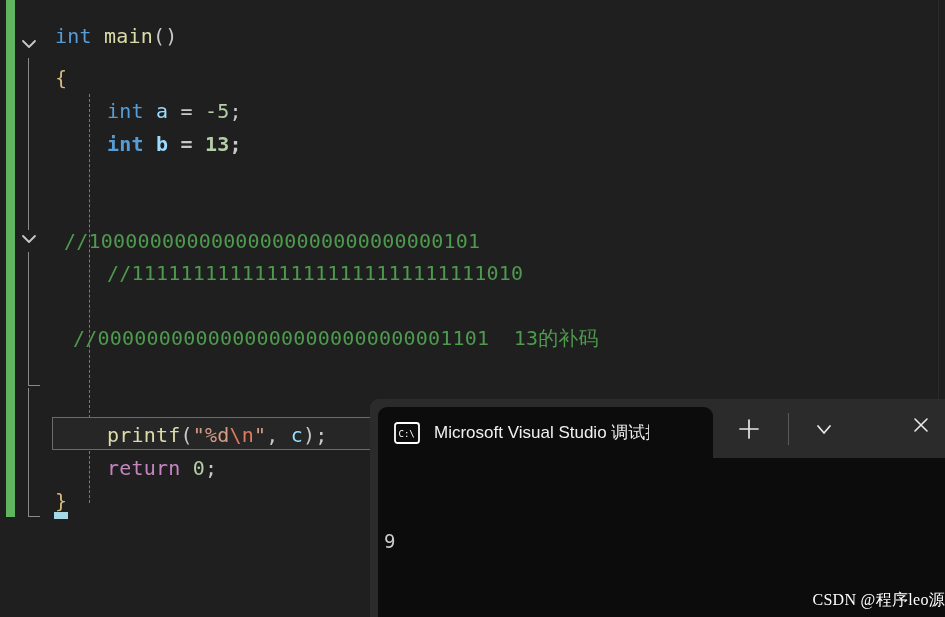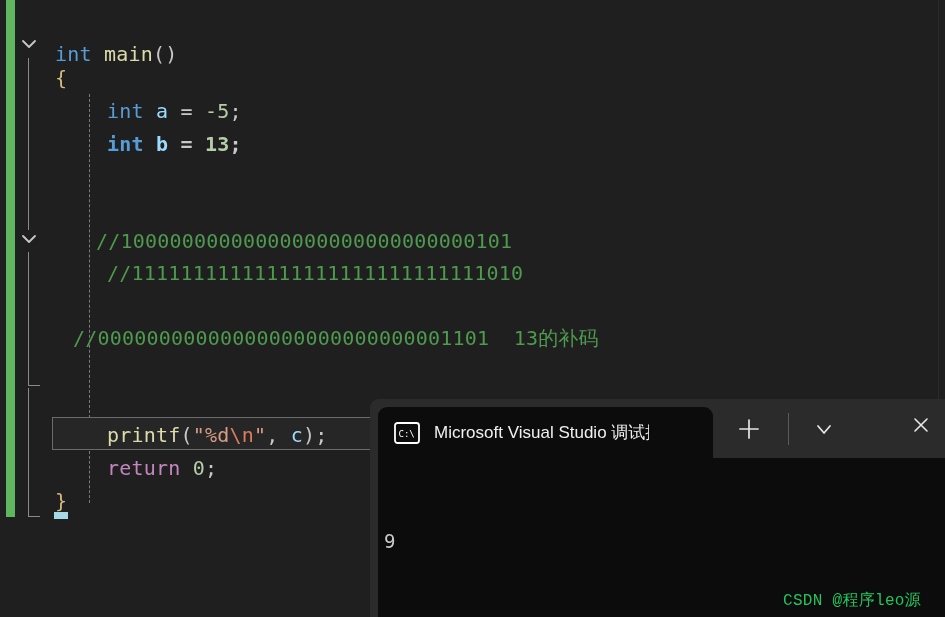--- a/index.html
+++ b/index.html
@@ -213,25 +213,25 @@
     padding: 8px 0 0 6px;
     box-sizing: border-box;
     white-space: pre;
     overflow: hidden;
   }
   .term-line { height: 30px; }
 
   
   .watermark {
     position: absolute;
-    right: 24px;
+    right: 0;
     bottom: 6px;
-    color: #22c55e;
+    color: #ffffff;
     font-size: 16px;
-    font-family: Liberation Mono, monospace;
+    font-family: Liberation Serif, serif;
     letter-spacing: 0.3px;
   }
   
   .editor-seam {
     position: absolute;
     left: 938px;
     top: 0;
     width: 1px;
     height: 617px;
     background: #2a2a2a;
@@ -270,35 +270,35 @@
 
     <div class="indent-guide" style="left:89px;top:94px;height:324px;"></div>
     <div class="indent-guide" style="left:89px;top:451px;height:52px;"></div>
 
     <div class="current-line-box"></div>
     <div class="sel-chip"></div>
 
     <div class="code">
 
       
-      <div class="line" style="top:38px;"><span class="t-kw">int</span><span class="t-punct"> </span><span class="t-fn">main</span><span class="t-punct">()</span></div>
+      <div class="line" style="top:20px;"><span class="t-kw">int</span><span class="t-punct"> </span><span class="t-fn">main</span><span class="t-punct">()</span></div>
 
       
       <div class="line" style="top:62px;padding-left:55px;"><span class="t-brace">{</span></div>
 
       
       <div class="line" style="top:95px;padding-left:107px;"><span class="t-kw">int</span><span> </span><span class="t-var">a</span><span> </span><span class="t-op">=</span><span> </span><span class="t-num">-5</span><span class="t-punct">;</span></div>
 
       
       <div class="line" style="top:128px;padding-left:107px;font-weight:bold;"><span class="t-kw">int</span><span> </span><span class="t-var">b</span><span> </span><span class="t-op">=</span><span> </span><span class="t-num">13</span><span class="t-punct">;</span></div>
 
       
 
       
-      <div class="line t-comment" style="top:225px;padding-left:96px;">//10000000000000000000000000000101</div>
+      <div class="line t-comment" style="top:225px;padding-left:64px;">//10000000000000000000000000000101</div>
       <div class="line t-comment" style="top:257px;padding-left:107px;">//11111111111111111111111111111010</div>
       <div class="line t-comment" style="top:322px;padding-left:73px;">//00000000000000000000000000001101  13的补码</div>
 
       
       <div class="line" style="top:419px;padding-left:107px;"><span class="t-fn">printf</span><span class="t-punct">(</span><span class="t-str">"</span><span class="t-str">%d</span><span class="t-esc">\n</span><span class="t-str">"</span><span class="t-punct">, </span><span class="t-var">c</span><span class="t-punct">)</span><span class="t-punct">;</span></div>
 
       
       <div class="line" style="top:452px;padding-left:107px;"><span style="color:#c586c0;">return</span><span> </span><span class="t-num">0</span><span class="t-punct">;</span></div>
 
       

